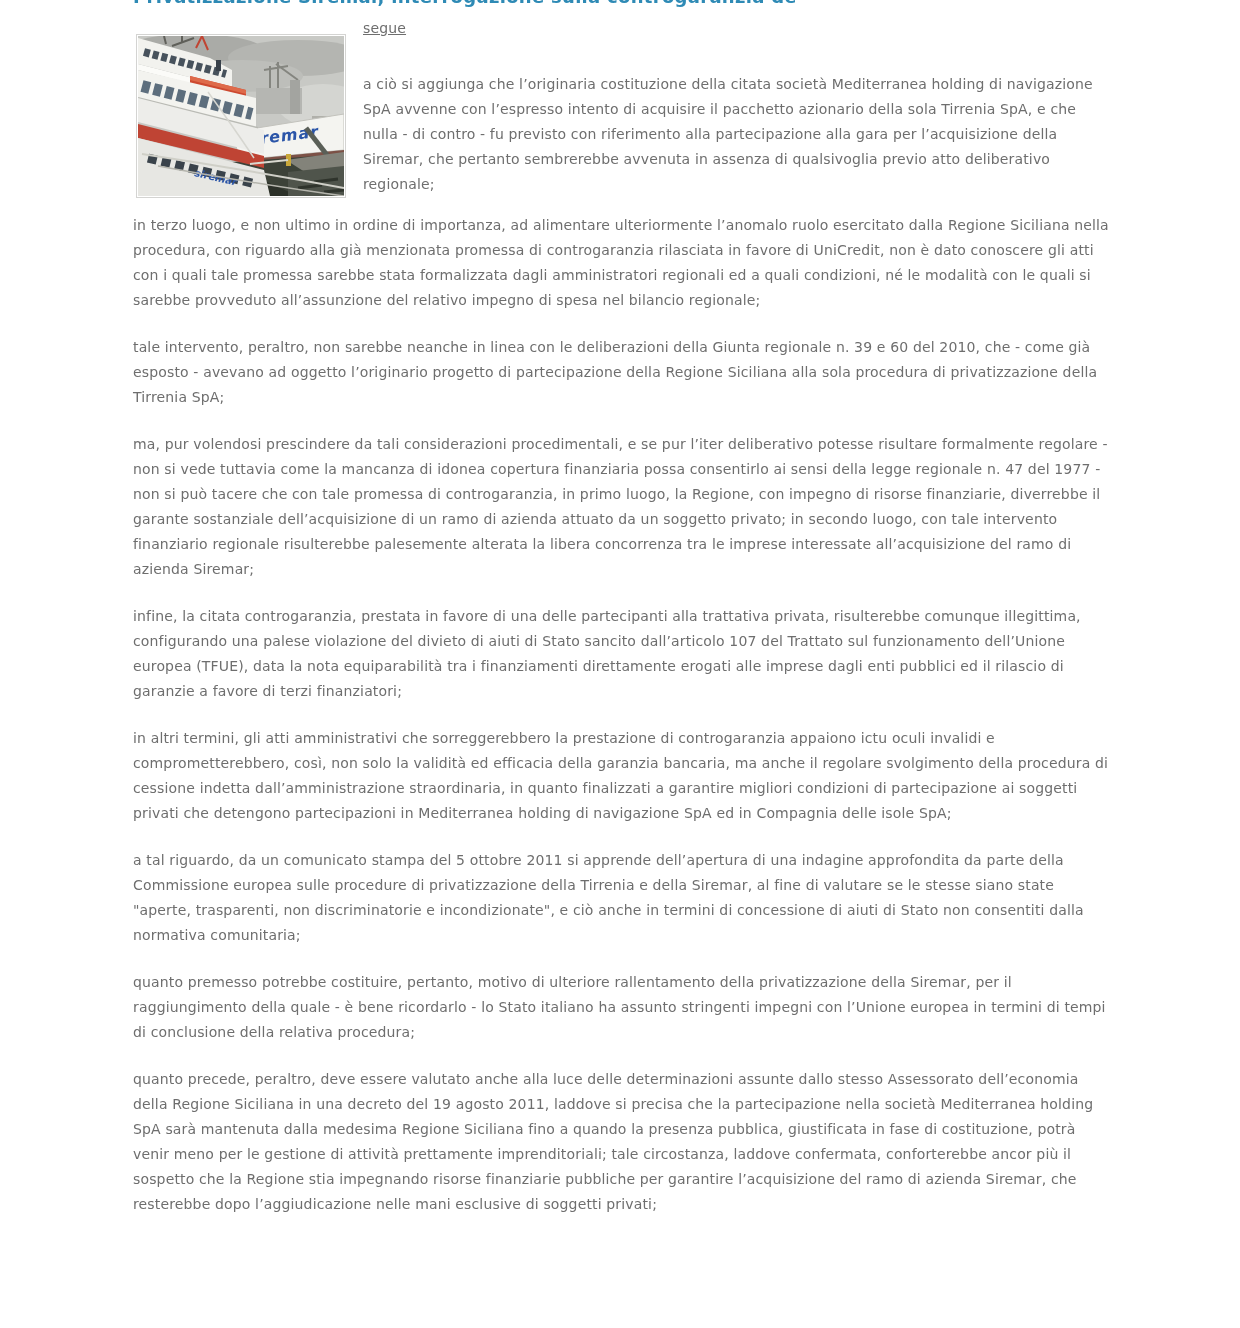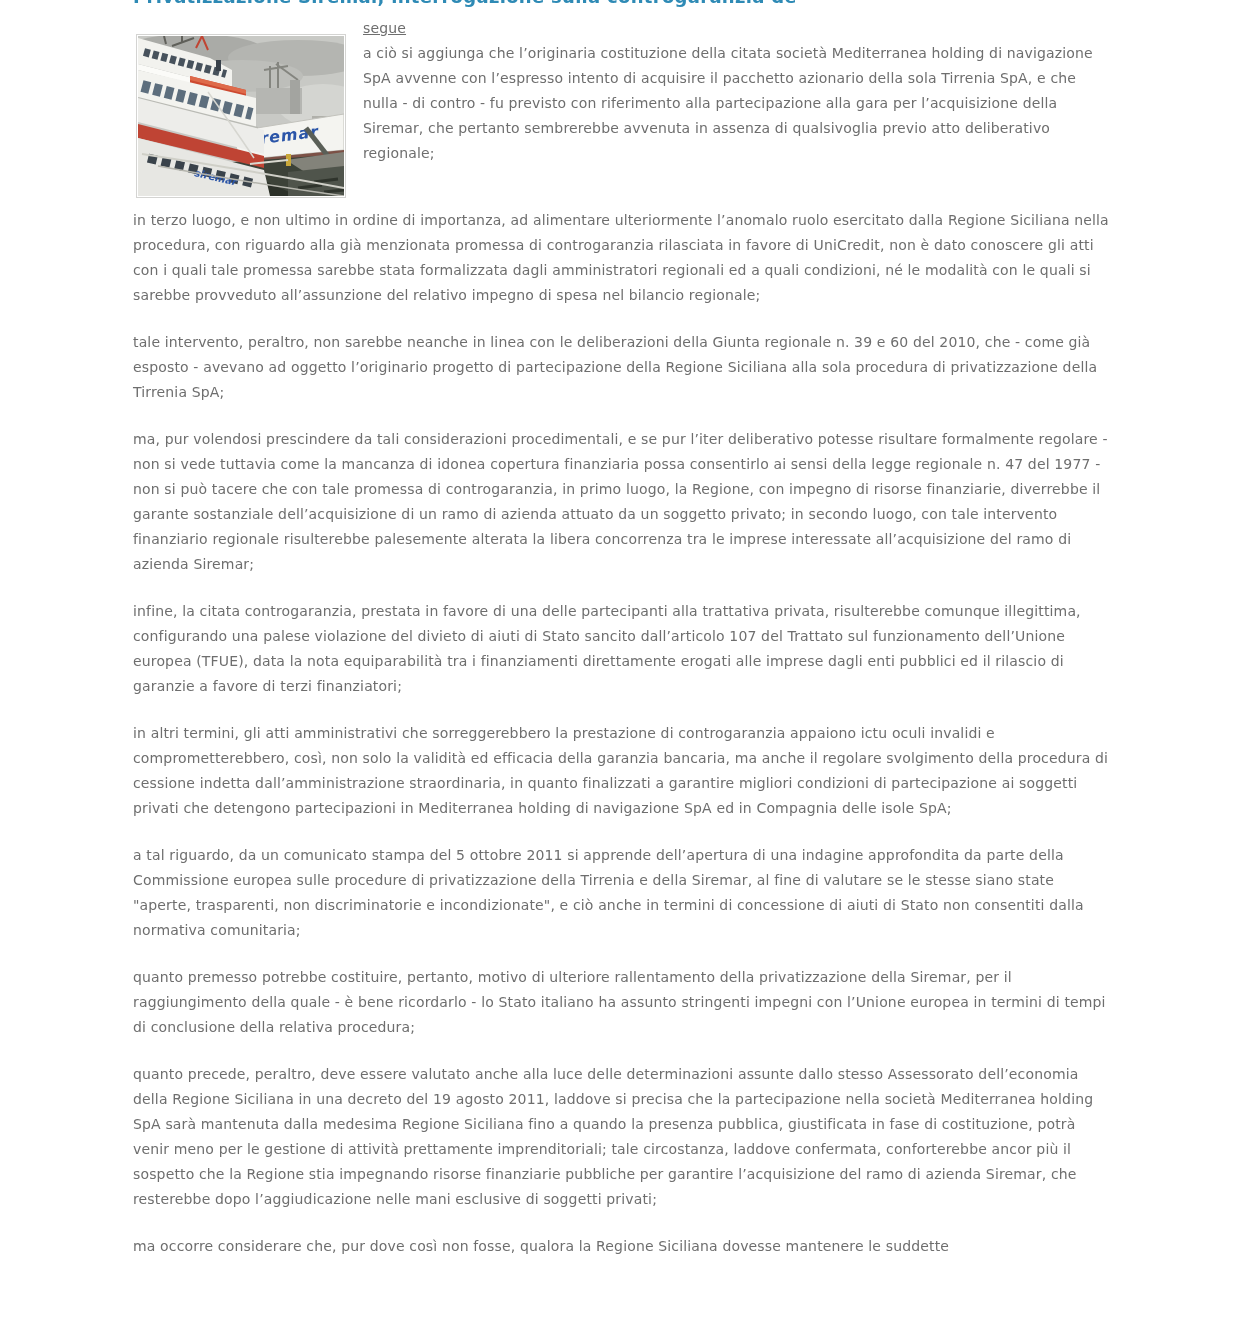--- a/index.html
+++ b/index.html
@@ -47,22 +47,22 @@
   }
   .photo-frame svg { display: block; }
   p {
     margin: 0 0 22px 0;
     font-size: 14px;
     line-height: 25px;
     letter-spacing: 0.15px;
     color: #6e6e6e;
     text-align: left;
   }
-  p.segue { margin-bottom: 0; text-decoration: underline; }
-  p.lead  { margin-bottom: 24px; }
+  p.segue { margin-bottom: 31px; text-decoration: underline; }
+  p.lead  { margin-bottom: 16px; }
   .clearfix { clear: both; }
 </style>
 </head>
 <body>
 
 <div class="page">
 
   <div class="headline-clip">
     <a href="#">Privatizzazione Siremar, interrogazione sulla controgaranzia della Regione Siciliana</a>
   </div>
@@ -132,15 +132,14 @@
   <div class="clearfix"></div>
 
   <p>in terzo luogo, e non ultimo in ordine di importanza, ad alimentare ulteriormente l’anomalo ruolo esercitato dalla Regione Siciliana nella procedura, con riguardo alla già menzionata promessa di controgaranzia rilasciata in favore di UniCredit, non è dato conoscere gli atti con i quali tale promessa sarebbe stata formalizzata dagli amministratori regionali ed a quali condizioni, né le modalità con le quali si sarebbe provveduto all’assunzione del relativo impegno di spesa nel bilancio regionale;</p>
   <p>tale intervento, peraltro, non sarebbe neanche in linea con le deliberazioni della Giunta regionale n. 39 e 60 del 2010, che - come già esposto - avevano ad oggetto l’originario progetto di partecipazione della Regione Siciliana alla sola procedura di privatizzazione della Tirrenia SpA;</p>
   <p>ma, pur volendosi prescindere da tali considerazioni procedimentali, e se pur l’iter deliberativo potesse risultare formalmente regolare - non si vede tuttavia come la mancanza di idonea copertura finanziaria possa consentirlo ai sensi della legge regionale n. 47 del 1977 - non si può tacere che con tale promessa di controgaranzia, in primo luogo, la Regione, con impegno di risorse finanziarie, diverrebbe il garante sostanziale dell’acquisizione di un ramo di azienda attuato da un soggetto privato; in secondo luogo, con tale intervento finanziario regionale risulterebbe palesemente alterata la libera concorrenza tra le imprese interessate all’acquisizione del ramo di azienda Siremar;</p>
   <p>infine, la citata controgaranzia, prestata in favore di una delle partecipanti alla trattativa privata, risulterebbe comunque illegittima, configurando una palese violazione del divieto di aiuti di Stato sancito dall’articolo 107 del Trattato sul funzionamento dell’Unione europea (TFUE), data la nota equiparabilità tra i finanziamenti direttamente erogati alle imprese dagli enti pubblici ed il rilascio di garanzie a favore di terzi finanziatori;</p>
   <p>in altri termini, gli atti amministrativi che sorreggerebbero la prestazione di controgaranzia appaiono ictu oculi invalidi e comprometterebbero, così, non solo la validità ed efficacia della garanzia bancaria, ma anche il regolare svolgimento della procedura di cessione indetta dall’amministrazione straordinaria, in quanto finalizzati a garantire migliori condizioni di partecipazione ai soggetti privati che detengono partecipazioni in Mediterranea holding di navigazione SpA ed in Compagnia delle isole SpA;</p>
   <p>a tal riguardo, da un comunicato stampa del 5 ottobre 2011 si apprende dell’apertura di una indagine approfondita da parte della Commissione europea sulle procedure di privatizzazione della Tirrenia e della Siremar, al fine di valutare se le stesse siano state "aperte, trasparenti, non discriminatorie e incondizionate", e ciò anche in termini di concessione di aiuti di Stato non consentiti dalla normativa comunitaria;</p>
   <p>quanto premesso potrebbe costituire, pertanto, motivo di ulteriore rallentamento della privatizzazione della Siremar, per il raggiungimento della quale - è bene ricordarlo - lo Stato italiano ha assunto stringenti impegni con l’Unione europea in termini di tempi di conclusione della relativa procedura;</p>
   <p>quanto precede, peraltro, deve essere valutato anche alla luce delle determinazioni assunte dallo stesso Assessorato dell’economia della Regione Siciliana in una decreto del 19 agosto 2011, laddove si precisa che la partecipazione nella società Mediterranea holding SpA sarà mantenuta dalla medesima Regione Siciliana fino a quando la presenza pubblica, giustificata in fase di costituzione, potrà venir meno per le gestione di attività prettamente imprenditoriali; tale circostanza, laddove confermata, conforterebbe ancor più il sospetto che la Regione stia impegnando risorse finanziarie pubbliche per garantire l’acquisizione del ramo di azienda Siremar, che resterebbe dopo l’aggiudicazione nelle mani esclusive di soggetti privati;</p>
-  <p>ma occorre considerare che, pur dove così non fosse, qualora la Regione Siciliana dovesse mantenere le suddette</p>
 
 </div>
 
 </body></html>

